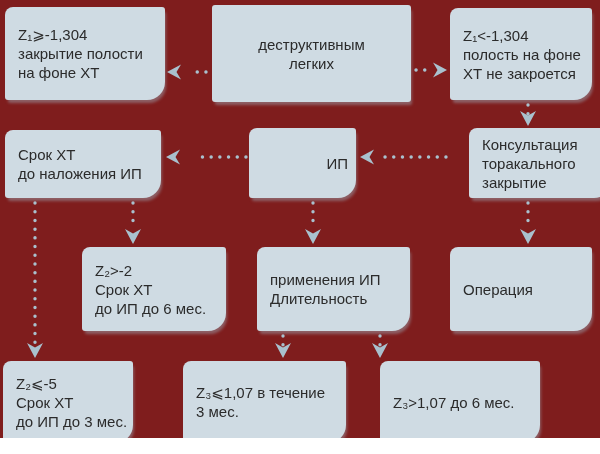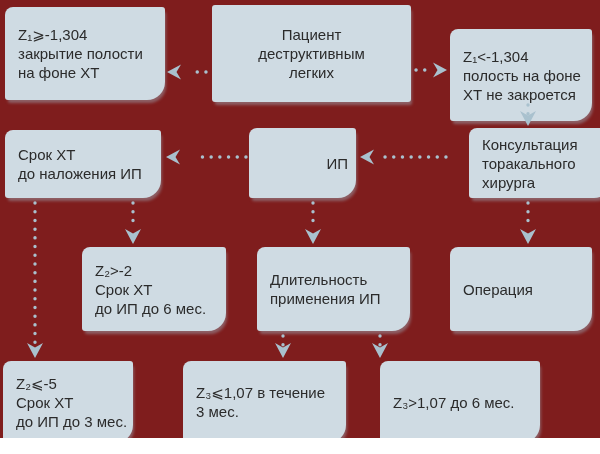--- a/index.html
+++ b/index.html
@@ -57,55 +57,54 @@
     </g>
   </svg>
 
   <div class="node" style="left:5px; top:7px; width:160px; height:93px;">
     <div class="line">Z₁⩾-1,304</div>
     <div class="line">закрытие полости</div>
     <div class="line">на фоне ХТ</div>
   </div>
 
   <div class="node center" style="left:212px; top:5px; width:199px; height:97px;">
-    <div class="line">Пациент</div>
     <div class="line">деструктивным</div>
     <div class="line">легких</div>
   </div>
 
-  <div class="node" style="left:450px; top:8px; width:142px; height:92px;margin-top:21px;">
+  <div class="node" style="left:450px; top:8px; width:142px; height:92px;">
     <div class="line">Z₁&lt;-1,304</div>
     <div class="line">полость на фоне</div>
     <div class="line">ХТ не закроется</div>
   </div>
 
   <div class="node" style="left:5px; top:130px; width:156px; height:68px;">
     <div class="line">Срок ХТ</div>
     <div class="line">до наложения ИП</div>
   </div>
 
   <div class="node center" style="left:249px; top:128px; width:107px; height:70px; border-radius:8px 3px 18px 3px;align-items:flex-end;">
     <div class="line">ИП</div>
   </div>
 
   <div class="node" style="left:449px; top:128px; width:143px; height:70px;margin-left:20px;">
     <div class="line">Консультация</div>
     <div class="line">торакального</div>
-    <div class="line">хирурга</div>
+    <div class="line">закрытие</div>
   </div>
 
   <div class="node" style="left:82px; top:247px; width:144px; height:84px;text-align:center;">
     <div class="line">Z₂&gt;-2</div>
     <div class="line">Срок ХТ</div>
     <div class="line">до ИП до 6 мес.</div>
   </div>
 
   <div class="node" style="left:257px; top:247px; width:153px; height:84px;">
+    <div class="line">применения ИП</div>
     <div class="line">Длительность</div>
-    <div class="line">применения ИП</div>
   </div>
 
   <div class="node" style="left:450px; top:247px; width:142px; height:84px;">
     <div class="line">Операция</div>
   </div>
 
   <div class="node" style="left:3px; top:361px; width:130px; height:82px;">
     <div class="line">Z₂⩽-5</div>
     <div class="line">Срок ХТ</div>
     <div class="line">до ИП до 3 мес.</div>

